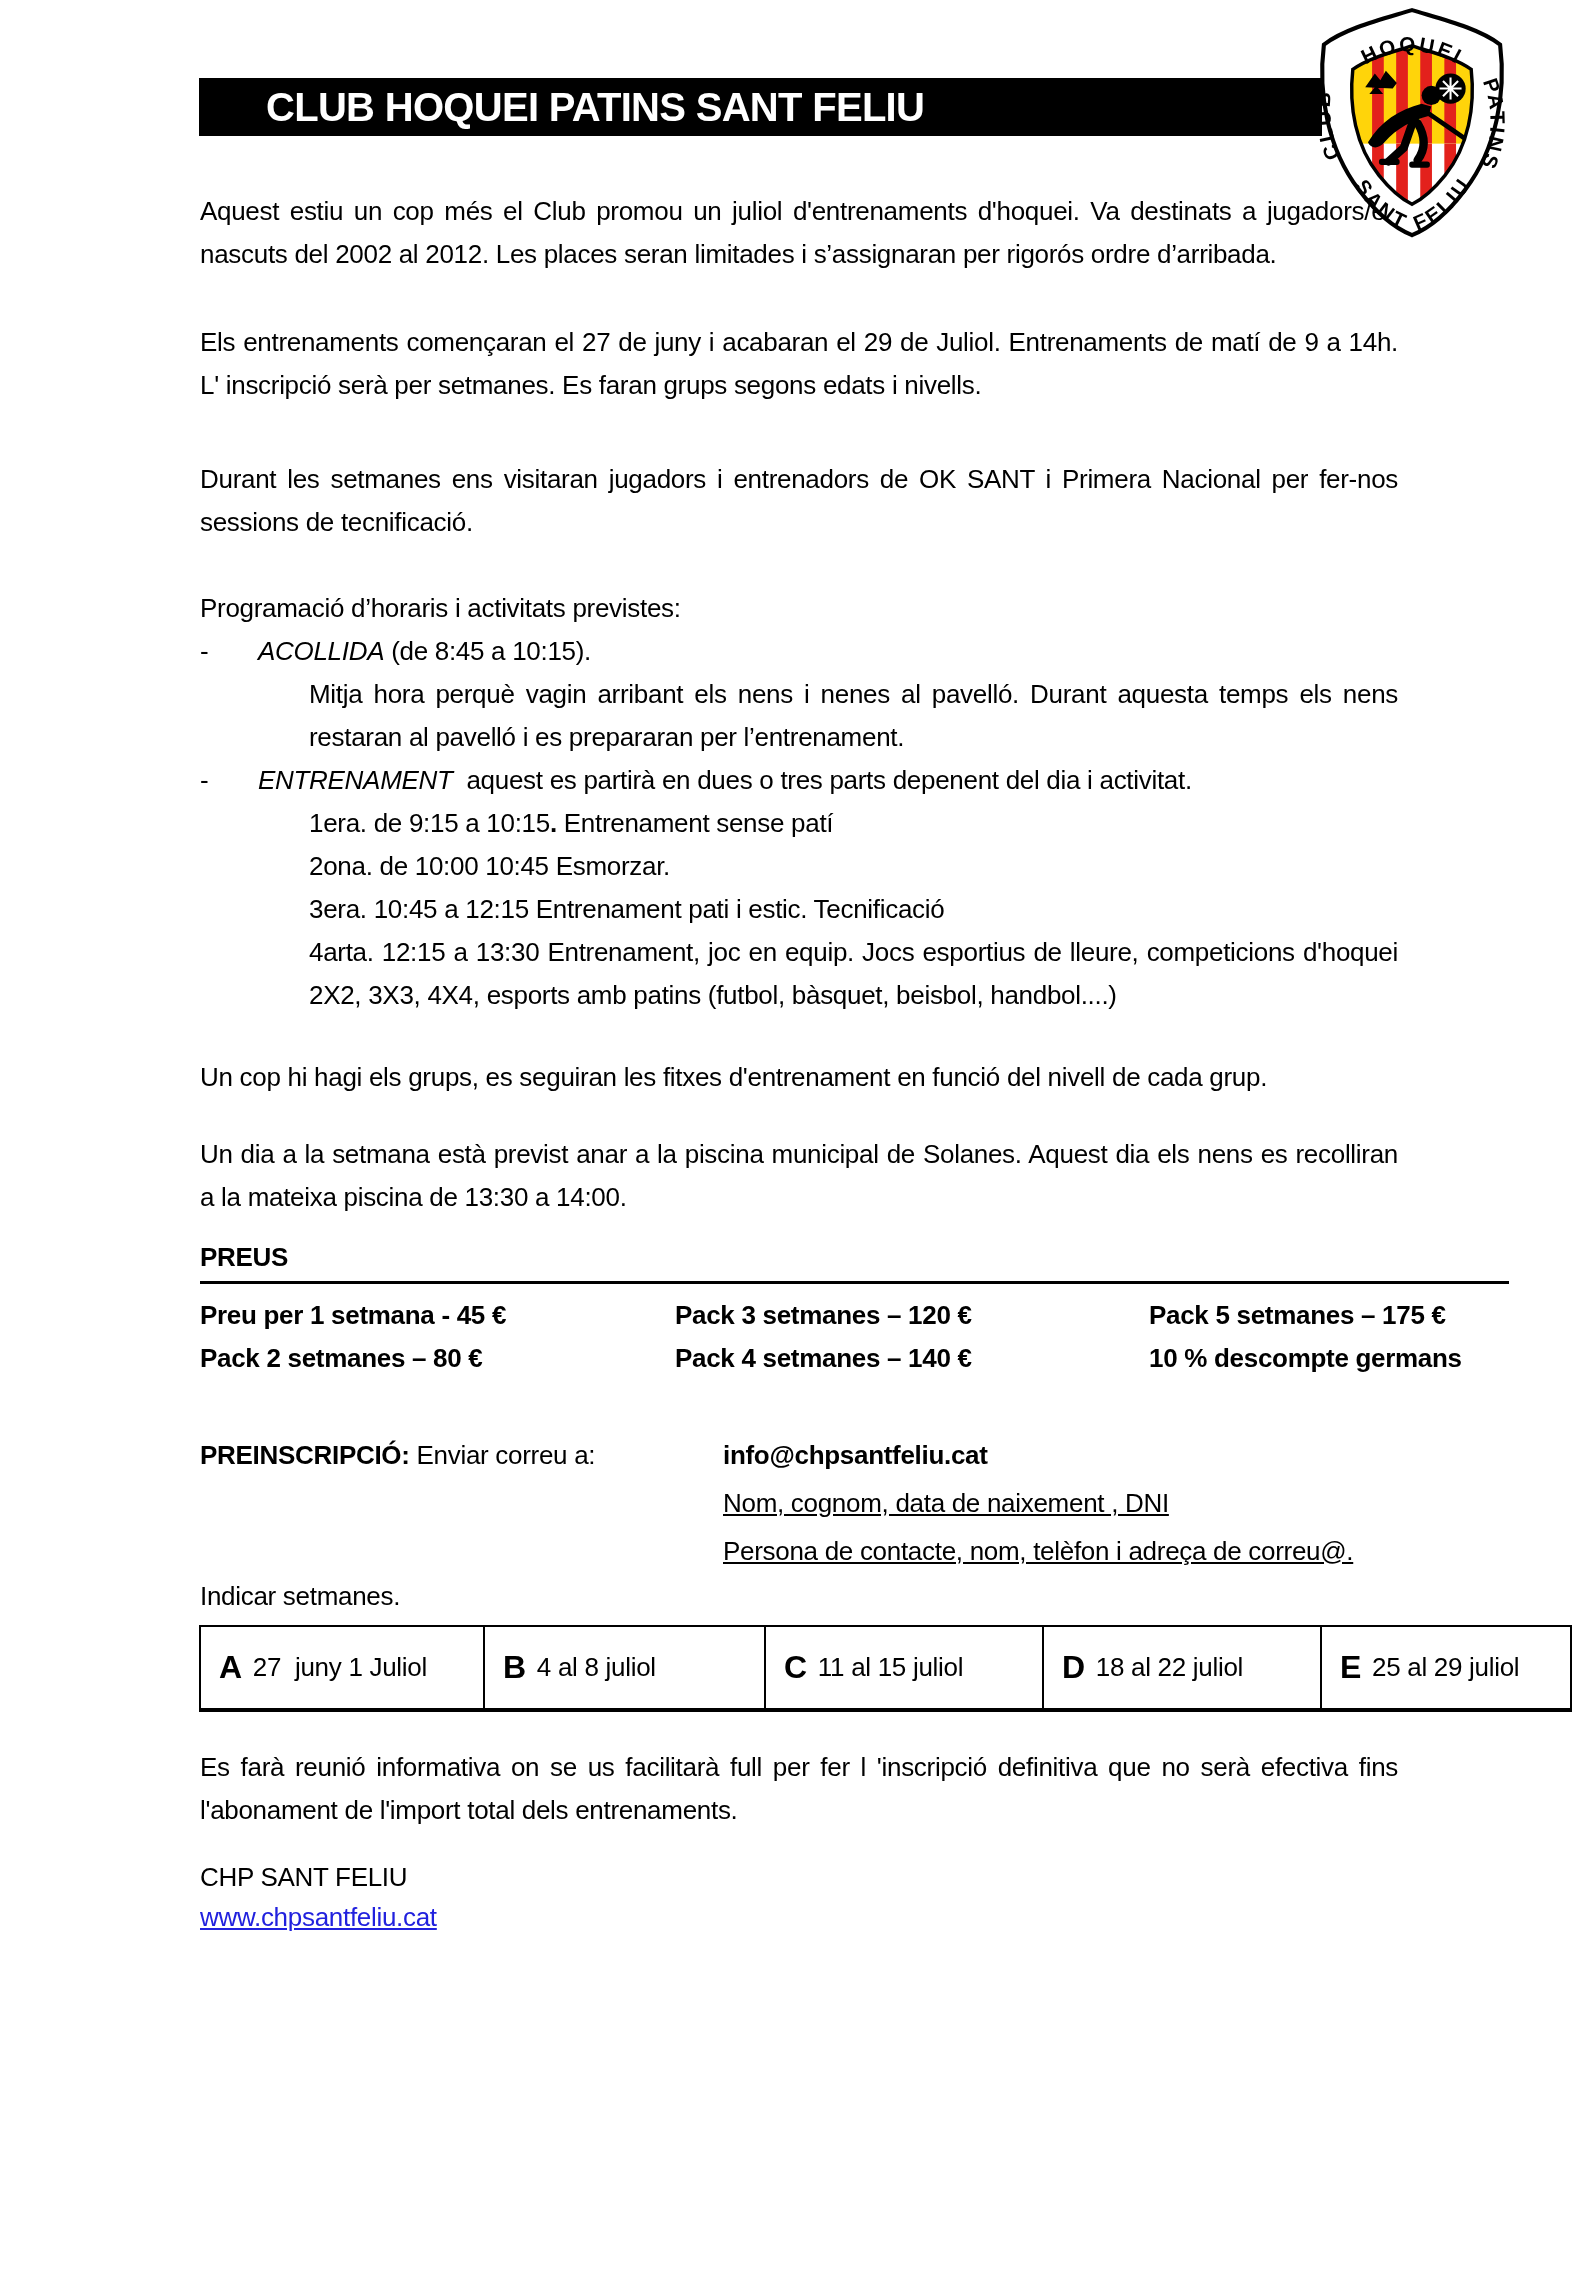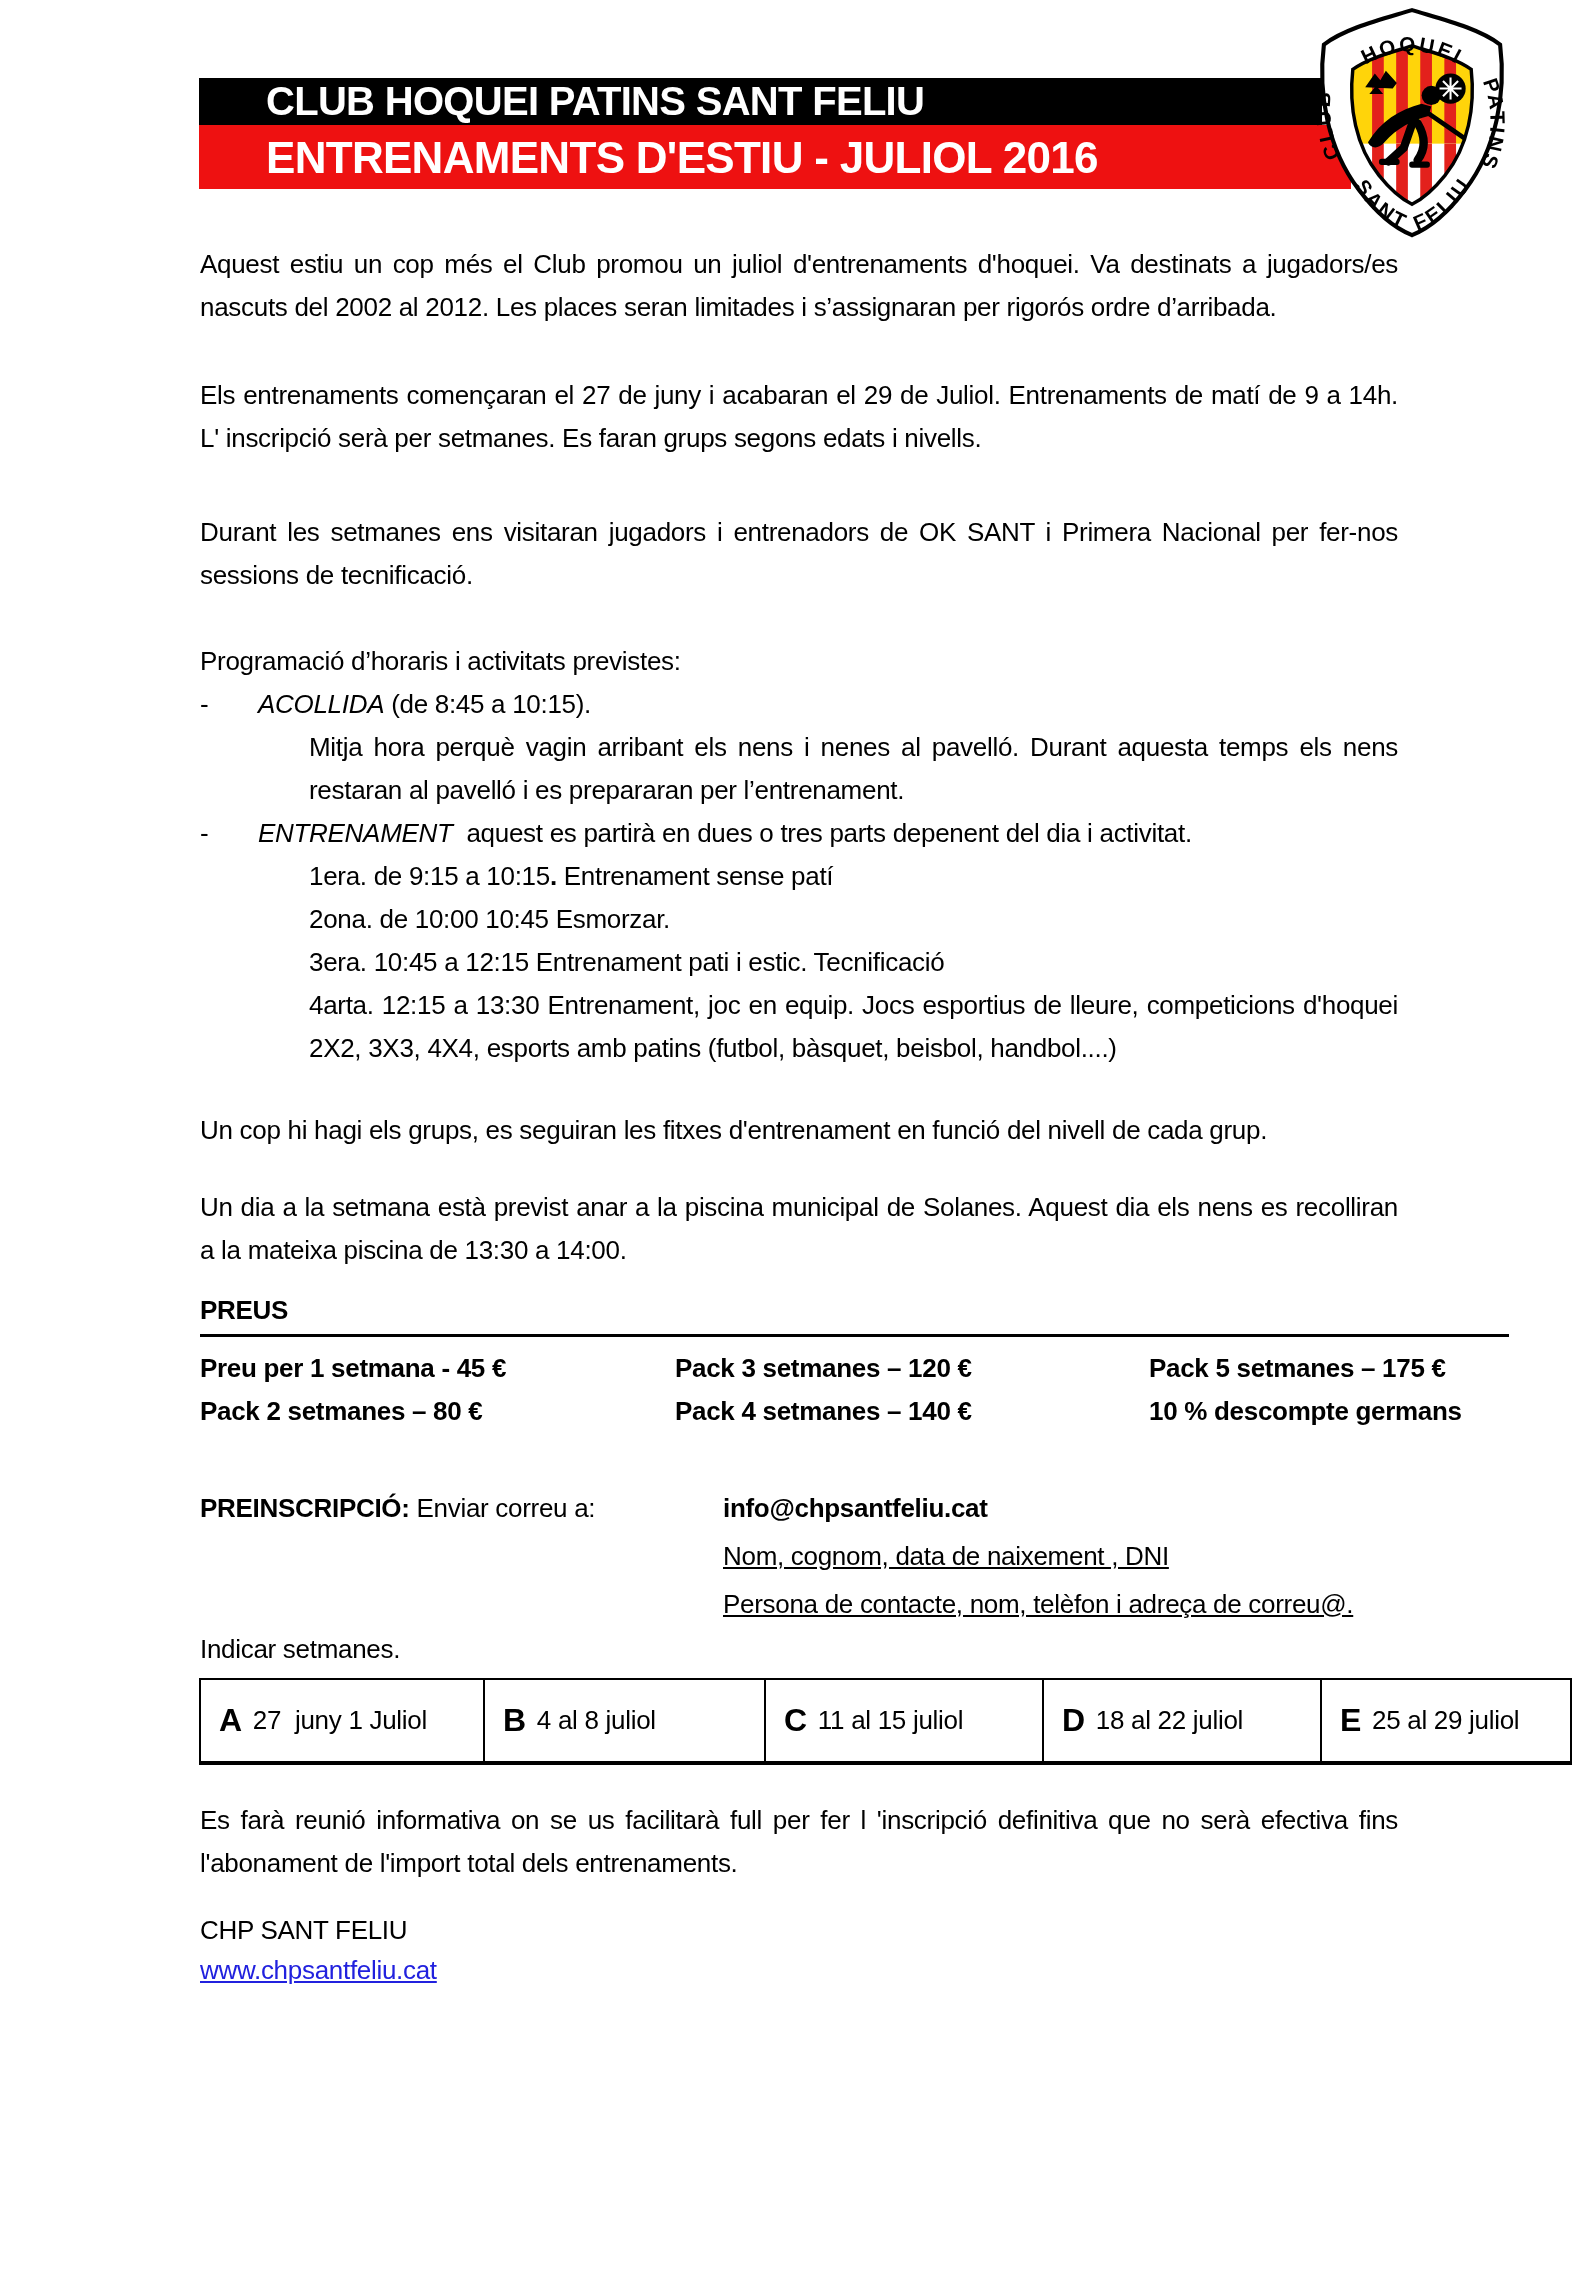--- a/index.html
+++ b/index.html
@@ -13,21 +13,21 @@
   html,body{background:#ffffff;}
   body{
     width:1595px;height:2295px;overflow:hidden;position:relative;
     font-family:"Liberation Sans",sans-serif;
     font-size:26px;line-height:43px;color:#000;letter-spacing:-0.3px;
   }
   .content{margin-left:200px;width:1198px;}
   
   .header{position:relative;margin-top:78px;}
   .bar-black{
-    margin-left:199px;width:1123px;height:47px;background:var(--bar_black);
+    margin-left:199px;width:1123px;height:58px;background:var(--bar_black);
     color:#fff;display:flex;align-items:center;padding-left:67px;
     font-size:40px;font-weight:bold;letter-spacing:-0.7px;white-space:nowrap;
   }
   .bar-red{
     margin-left:199px;width:1152px;height:64px;background:var(--bar_red);
     color:#fff;display:flex;align-items:center;padding-left:67px;
     font-size:44px;font-weight:bold;letter-spacing:-0.7px;white-space:nowrap;
   }
   .logo{position:absolute;left:1308px;top:-72px;width:208px;height:234px;}
   .ring{font-family:"Liberation Sans",sans-serif;font-weight:bold;font-size:30px;letter-spacing:4px;fill:#000;}
@@ -70,23 +70,20 @@
   .site-link{color:var(--link_blue);text-decoration:underline;cursor:pointer;}
   .prewrap{white-space:pre-wrap;}
   i.lbl{font-style:italic;}
 </style>
 </head>
 <body>
 
 <div class="header">
   <div class="bar-black">
     <span>CLUB HOQUEI PATINS SANT FELIU</span>
-  </div>
-  <div class="bar-red">
-    <span>ENTRENAMENTS D'ESTIU - JULIOL 2016</span>
   </div>
 
   <svg class="logo" viewBox="0 0 300 340" aria-hidden="true" style="font-size:38px">
     <defs>
       <path id="innershield" d="M150 58 C182 68 214 76 236 92 C242 146 232 204 198 246 C182 266 166 280 150 288 C134 280 118 266 102 246 C68 204 58 146 64 92 C86 76 118 68 150 58 Z"></path>
       <clipPath id="clipInner">
           <path d="M150 58 C182 68 214 76 236 92 C242 146 232 204 198 246 C182 266 166 280 150 288 C134 280 118 266 102 246 C68 204 58 146 64 92 C86 76 118 68 150 58 Z"></path>
         </clipPath>
       <path id="arcTop" d="M56 104 Q150 28 244 104"></path>
       <path id="arcLeft" d="M64 254 Q12 168 42 84"></path>

